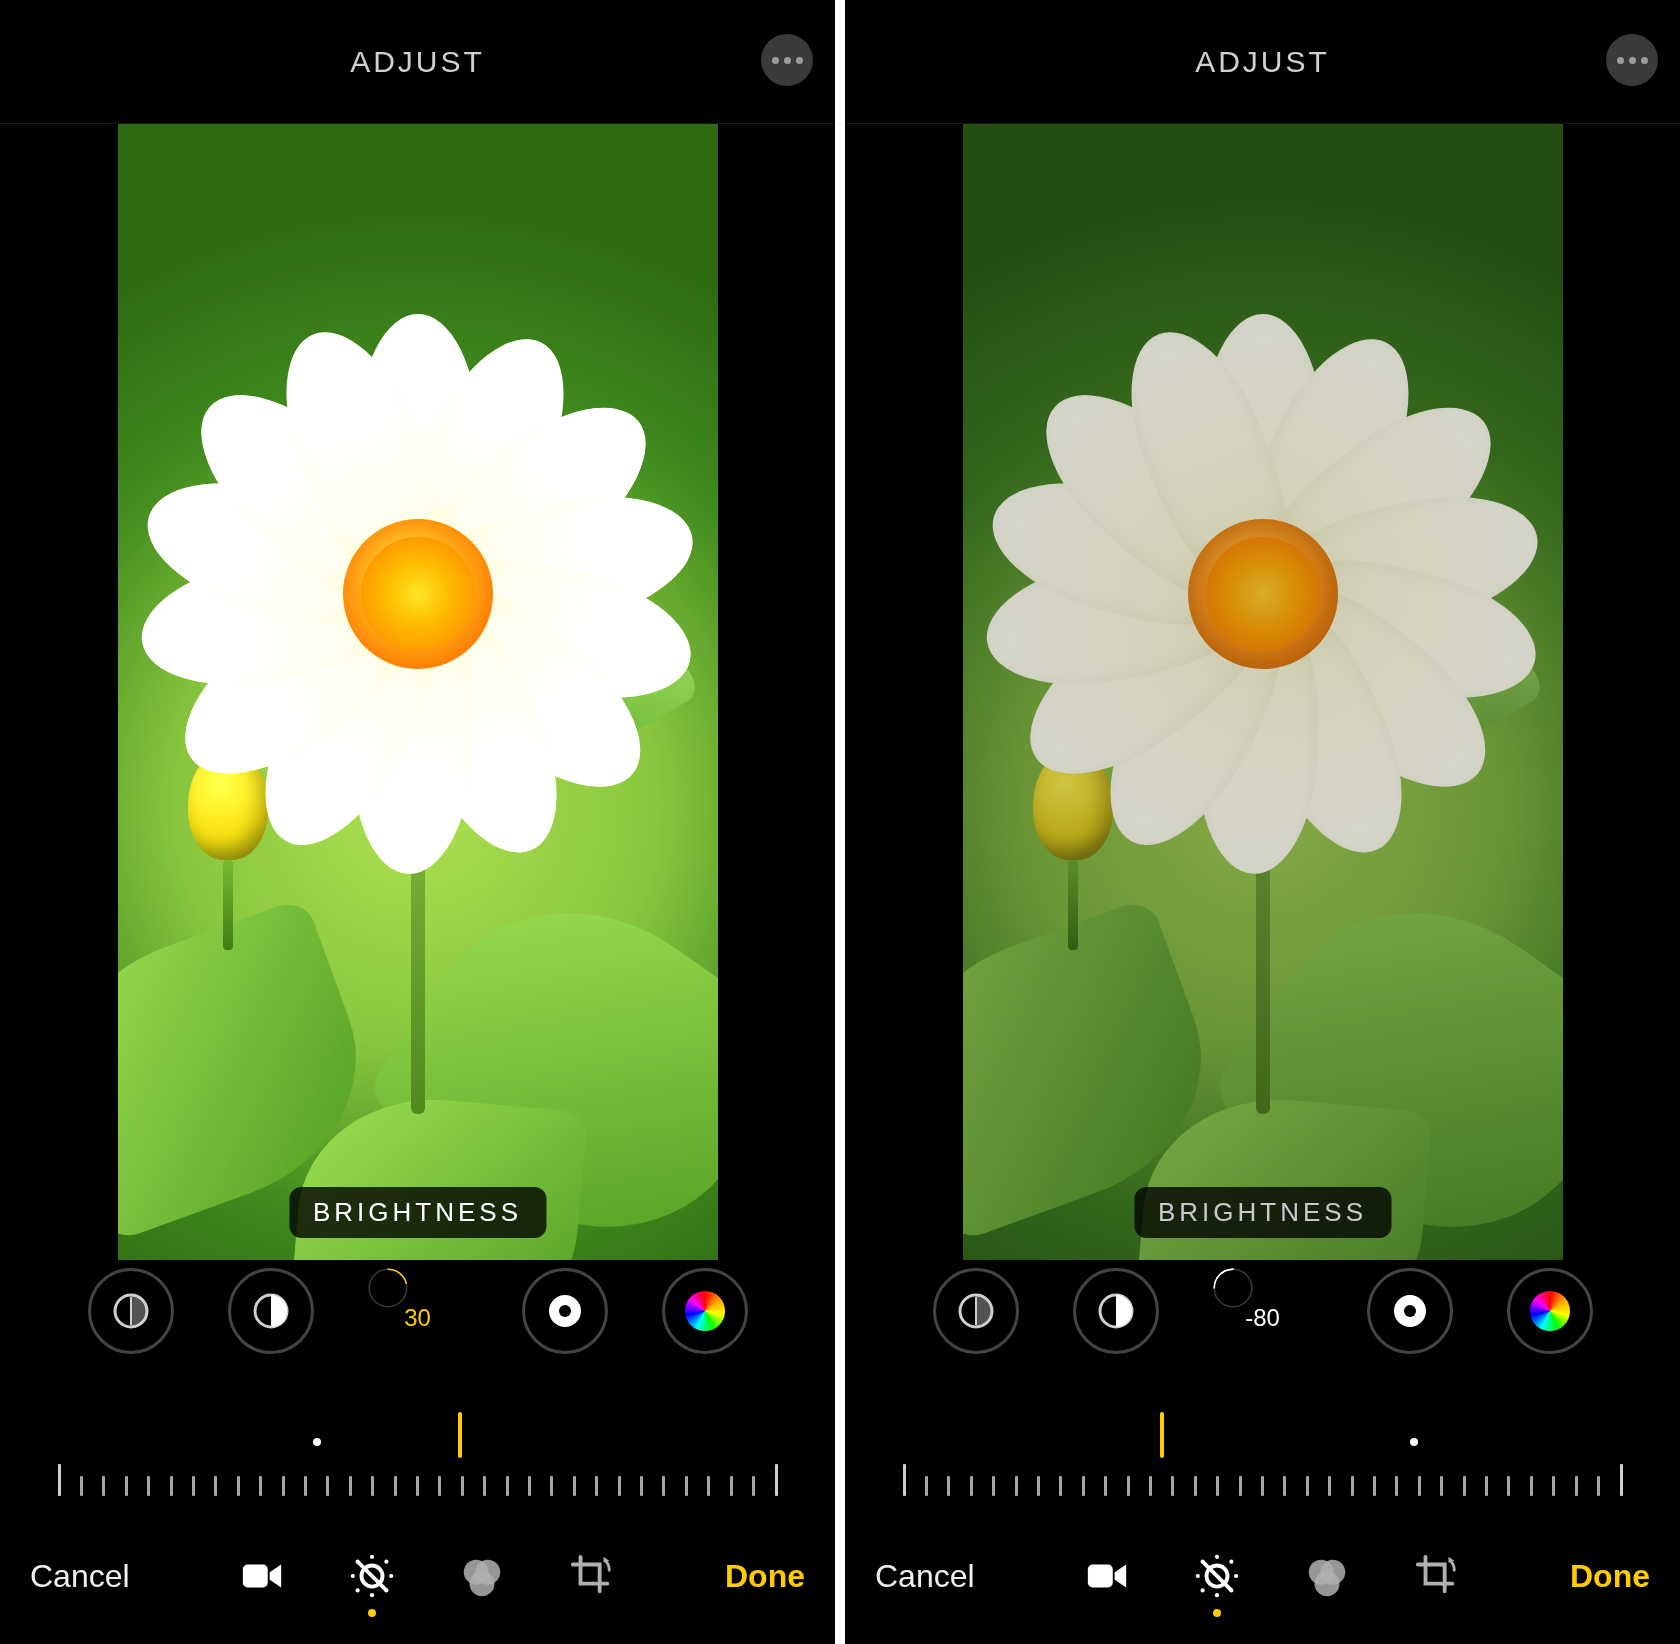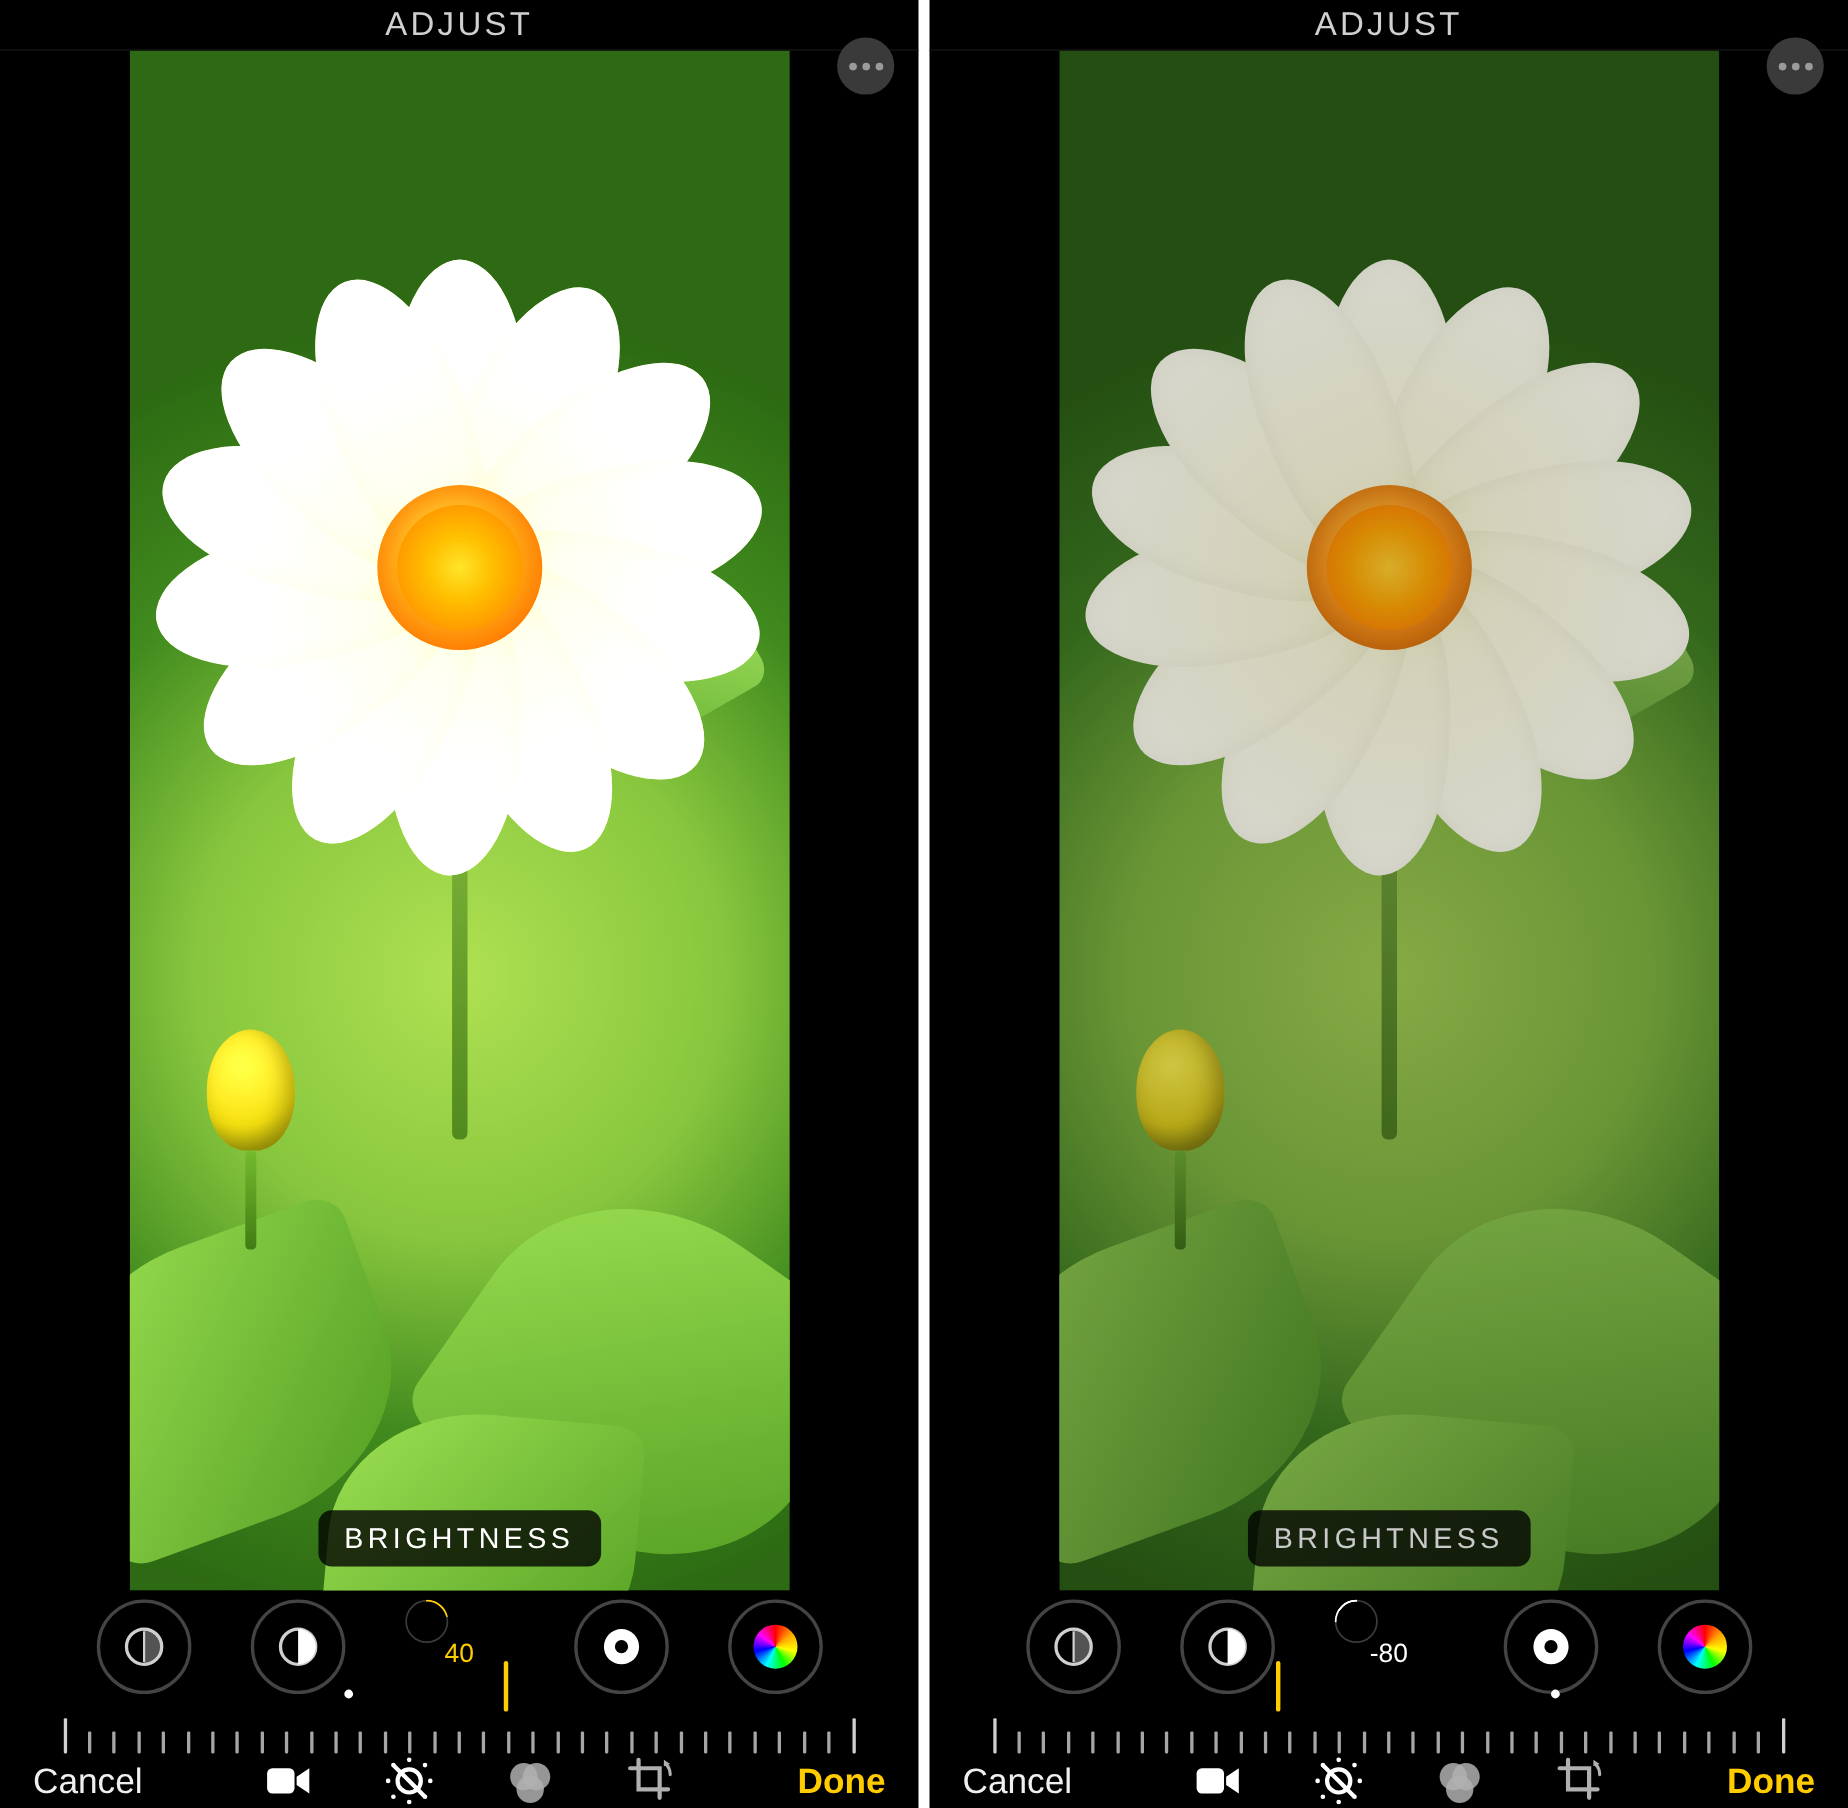--- a/index.html
+++ b/index.html
@@ -14,21 +14,21 @@
   .stage{width:1680px;height:1644px;display:flex;background:#fff;}
   .gap{width:10px;background:#fff;}
   .phone{flex:1;background:var(--bg);display:flex;flex-direction:column;position:relative;}
   
   .hdr{height:128px;position:relative;border-bottom:1px solid #1a1a1a;display:flex;align-items:center;justify-content:center;}
   .hdr-title{color:#d0d0d0;font-size:30px;letter-spacing:3px;font-weight:500;}
   .more{position:absolute;right:22px;top:34px;width:52px;height:52px;border-radius:50%;background:#3a3a3a;display:flex;align-items:center;justify-content:center;gap:5px;}
   .more span{width:7px;height:7px;border-radius:50%;background:#9b9b9b;}
   
   .photo-wrap{flex:1;display:flex;align-items:flex-start;justify-content:center;position:relative;}
-  .photo{position:relative;width:600px;height:1400px;margin-top:0;overflow:hidden;display:flex;align-items:center;justify-content:center;}
+  .photo{position:relative;width:600px;height:1136px;margin-top:0;overflow:hidden;display:flex;align-items:center;justify-content:center;}
   .sky{position:absolute;inset:0;background:
     radial-gradient(600px 600px at 50% 60%, #9dc84e 0%, #7bb03c 40%, #3b7a1e 70%, #2a5e14 100%);
   }
   .leaf{position:absolute;background:linear-gradient(135deg,#8fc94f,#4a8a22);border-radius:50% 10% 50% 10%;}
   .leaf.l1{width:300px;height:260px;left:-60px;bottom:60px;transform:rotate(-20deg);}
   .leaf.l2{width:340px;height:300px;right:-40px;bottom:40px;transform:rotate(35deg);}
   .leaf.l3{width:280px;height:240px;left:180px;bottom:-80px;transform:rotate(5deg);}
   .leaf.l4{width:200px;height:170px;right:40px;top:440px;transform:rotate(60deg);background:linear-gradient(135deg,#a6d86a,#5a9a2d);}
   
   .bud{position:absolute;left:70px;bottom:400px;width:80px;height:110px;border-radius:50% 50% 45% 45%;background:radial-gradient(circle at 40% 30%,#f4e84a,#d8c616 60%,#8a8a0e);box-shadow:inset -8px -8px 18px rgba(0,0,0,.25);}
@@ -132,21 +132,21 @@
         <svg viewBox="0 0 40 40">
             <circle cx="20" cy="20" r="16" fill="none" stroke="#cfcfcf" stroke-width="3"></circle>
             <path d="M20 4a16 16 0 0 1 0 32z" fill="#fff"></path>
           </svg>
       </div>
       <div class="dial active" style="width:100px;height:100px;">
         <svg class="arc" viewBox="0 0 100 100">
           <circle cx="50" cy="50" r="47" fill="none" stroke="#3a3a3a" stroke-width="4"></circle>
           <path class="arc-path" d="M50 3 A47 47 0 0 1 95.7 38" stroke="#ffcc00" stroke-linecap="round"></path>
         </svg>
-        <div class="val" style="color:#ffcc00;">40</div>
+        <div class="val" style="color:#ffcc00;">30</div>
       </div>
       <div class="dial">
         <svg viewBox="0 0 40 40">
             <circle cx="20" cy="20" r="16" fill="#fff"></circle>
             <circle cx="20" cy="20" r="6" fill="#000"></circle>
           </svg>
       </div>
       <div class="dial">
         <div class="rainbow"></div>
       </div>

